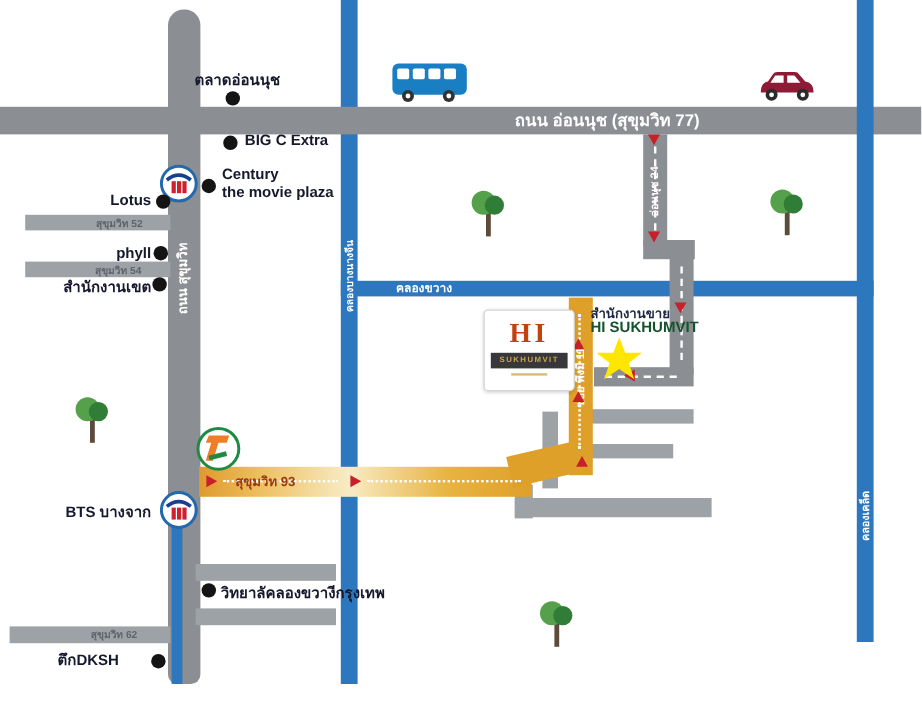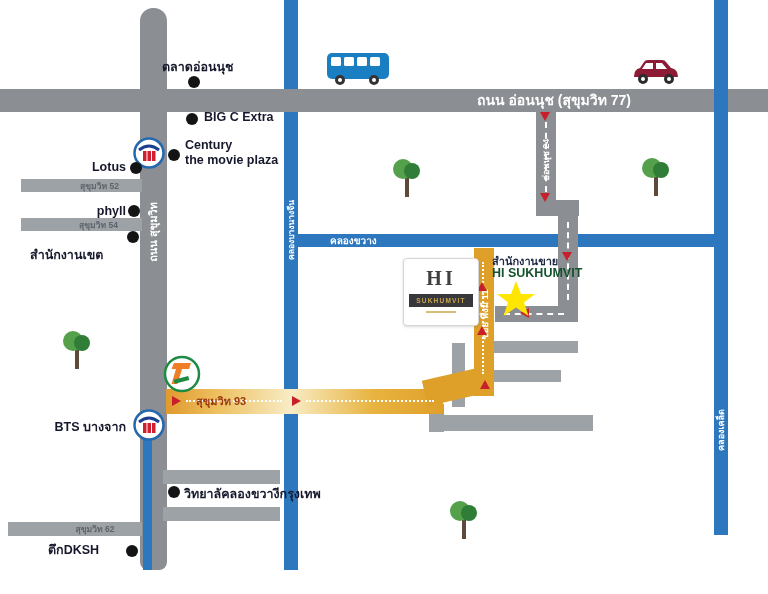--- a/index.html
+++ b/index.html
@@ -20,21 +20,21 @@
   .ar-l{border-top:5px solid transparent;border-bottom:5px solid transparent;border-right:9px solid #c8202a;}
   .ar-u{border-left:5px solid transparent;border-right:5px solid transparent;border-bottom:9px solid #c8202a;}
   .ar-d{border-left:5px solid transparent;border-right:5px solid transparent;border-top:9px solid #c8202a;}
   .dsh-v{position:absolute;border-left:2px dashed #fff;width:0;}
   .dsh-h{position:absolute;border-top:2px dashed #fff;height:0;}
   .dot-v{position:absolute;border-left:2px dotted #fff;width:0;}
   .dot-h{position:absolute;border-top:2px dotted #fff;height:0;}
   .logo-card{position:absolute;left:403px;top:258px;width:74px;height:66px;background:#fff;
      border:1px solid #d6d6d6;border-radius:4px;box-shadow:0 1px 3px rgba(0,0,0,.15);
      text-align:center;z-index:6;}
-  .logo-hi{font-family:"Liberation Serif",serif;font-size:20px;font-weight:bold;color:#404040;
+  .logo-hi{font-family:"Liberation Serif",serif;font-size:23px;font-weight:bold;color:#c2410c;
      letter-spacing:3px;line-height:30px;margin-top:4px;}
   .logo-band{margin:1px 5px 0;height:13px;background:#38383c;color:#c9a44a;font-size:6.5px;
      letter-spacing:1.2px;font-weight:bold;line-height:13px;}
   .logo-rule{width:30px;height:2px;background:#c9a44a;opacity:.75;margin:4px auto 0;}
 </style>
 </head>
 <body>
 
 <div id="map">
 
@@ -58,21 +58,21 @@
   <div class="sideroad" style="left:163px;top:507px;width:117px;height:14px;z-index:2;"></div>
   <div class="sideroad" style="left:452px;top:343px;width:13px;height:64px;z-index:2;"></div>
   <div class="sideroad" style="left:493px;top:341px;width:85px;height:12px;z-index:2;"></div>
   <div class="sideroad" style="left:493px;top:370px;width:68px;height:12px;z-index:2;"></div>
   <div class="sideroad" style="left:429px;top:404px;width:15px;height:28px;z-index:2;"></div>
   <div class="sideroad" style="left:429px;top:415px;width:164px;height:16px;z-index:2;"></div>
 
   <div class="canal" style="left:714px;top:0;width:14px;height:535px;z-index:3;"></div>
   <div class="canal" style="left:143px;top:410px;width:9px;height:160px;z-index:3;"></div>
 
-  <div class="roadlbl" style="left:381px;top:91px;width:250px;text-align:right;font-size:14px;line-height:19px;z-index:4;">ถนน อ่อนนุช (สุขุมวิท 77)</div>
+  <div class="roadlbl" style="left:381px;top:91px;width:250px;text-align:center;font-size:14px;line-height:19px;z-index:4;">ถนน อ่อนนุช (สุขุมวิท 77)</div>
   <div class="roadlbl rot" style="left:98px;top:225px;width:110px;height:14px;text-align:center;font-size:11px;line-height:14px;z-index:4;">ถนน สุขุมวิท</div>
 
   <div class="road" style="left:536px;top:112px;width:20px;height:93px;z-index:4;"></div>
   <div class="road" style="left:536px;top:200px;width:43px;height:16px;z-index:4;"></div>
   <div class="road" style="left:558px;top:200px;width:20px;height:112px;z-index:4;"></div>
   <div class="road" style="left:495px;top:306px;width:83px;height:16px;z-index:4;"></div>
   <div class="dsh-v" style="left:545px;top:122px;height:70px;z-index:5;"></div>
   <div class="dsh-v" style="left:567px;top:222px;height:78px;z-index:5;"></div>
   <div class="dsh-h" style="left:504px;top:313px;width:60px;z-index:5;"></div>
   <div class="roadlbl rot" style="left:514px;top:153px;width:64px;height:13px;text-align:center;font-size:9px;line-height:13px;z-index:5;">อ่อนนุช 24</div>
@@ -135,21 +135,21 @@
   <div class="dot" style="left:168px;top:149px;z-index:6;"></div>
   <div class="lbl" style="left:185px;top:138px;z-index:6;">Century</div>
   <div class="lbl" style="left:185px;top:153px;z-index:6;">the movie plaza</div>
 
   <div class="lbl" style="left:60px;top:160px;width:66px;text-align:right;z-index:6;">Lotus</div>
   <div class="dot" style="left:130px;top:162px;z-index:6;"></div>
 
   <div class="lbl" style="left:60px;top:204px;width:66px;text-align:right;z-index:6;">phyll</div>
   <div class="dot" style="left:128px;top:205px;z-index:6;"></div>
 
-  <div class="lbl" style="left:30px;top:245px;width:96px;text-align:left;z-index:6;">สำนักงานเขต</div>
+  <div class="lbl" style="left:30px;top:229px;width:96px;text-align:right;z-index:6;">สำนักงานเขต</div>
   <div class="dot" style="left:127px;top:231px;z-index:6;"></div>
 
   <div class="dot" style="left:168px;top:486px;z-index:6;"></div>
   <div class="lbl" style="left:184px;top:484px;z-index:6;">วิทยาลัคลองขวางีกรุงเทพ</div>
 
   <div class="lbl" style="left:48px;top:540px;width:74px;text-align:left;z-index:6;">ตึกDKSH</div>
   <div class="dot" style="left:126px;top:545px;z-index:6;"></div>
 
   <svg class="abs" viewBox="0 0 64 36" style="left:326px;top:51px;width:64px;height:36px;z-index:6;">
     <rect x="1" y="2" width="62" height="26" rx="5" fill="#1a7ec2"></rect>

